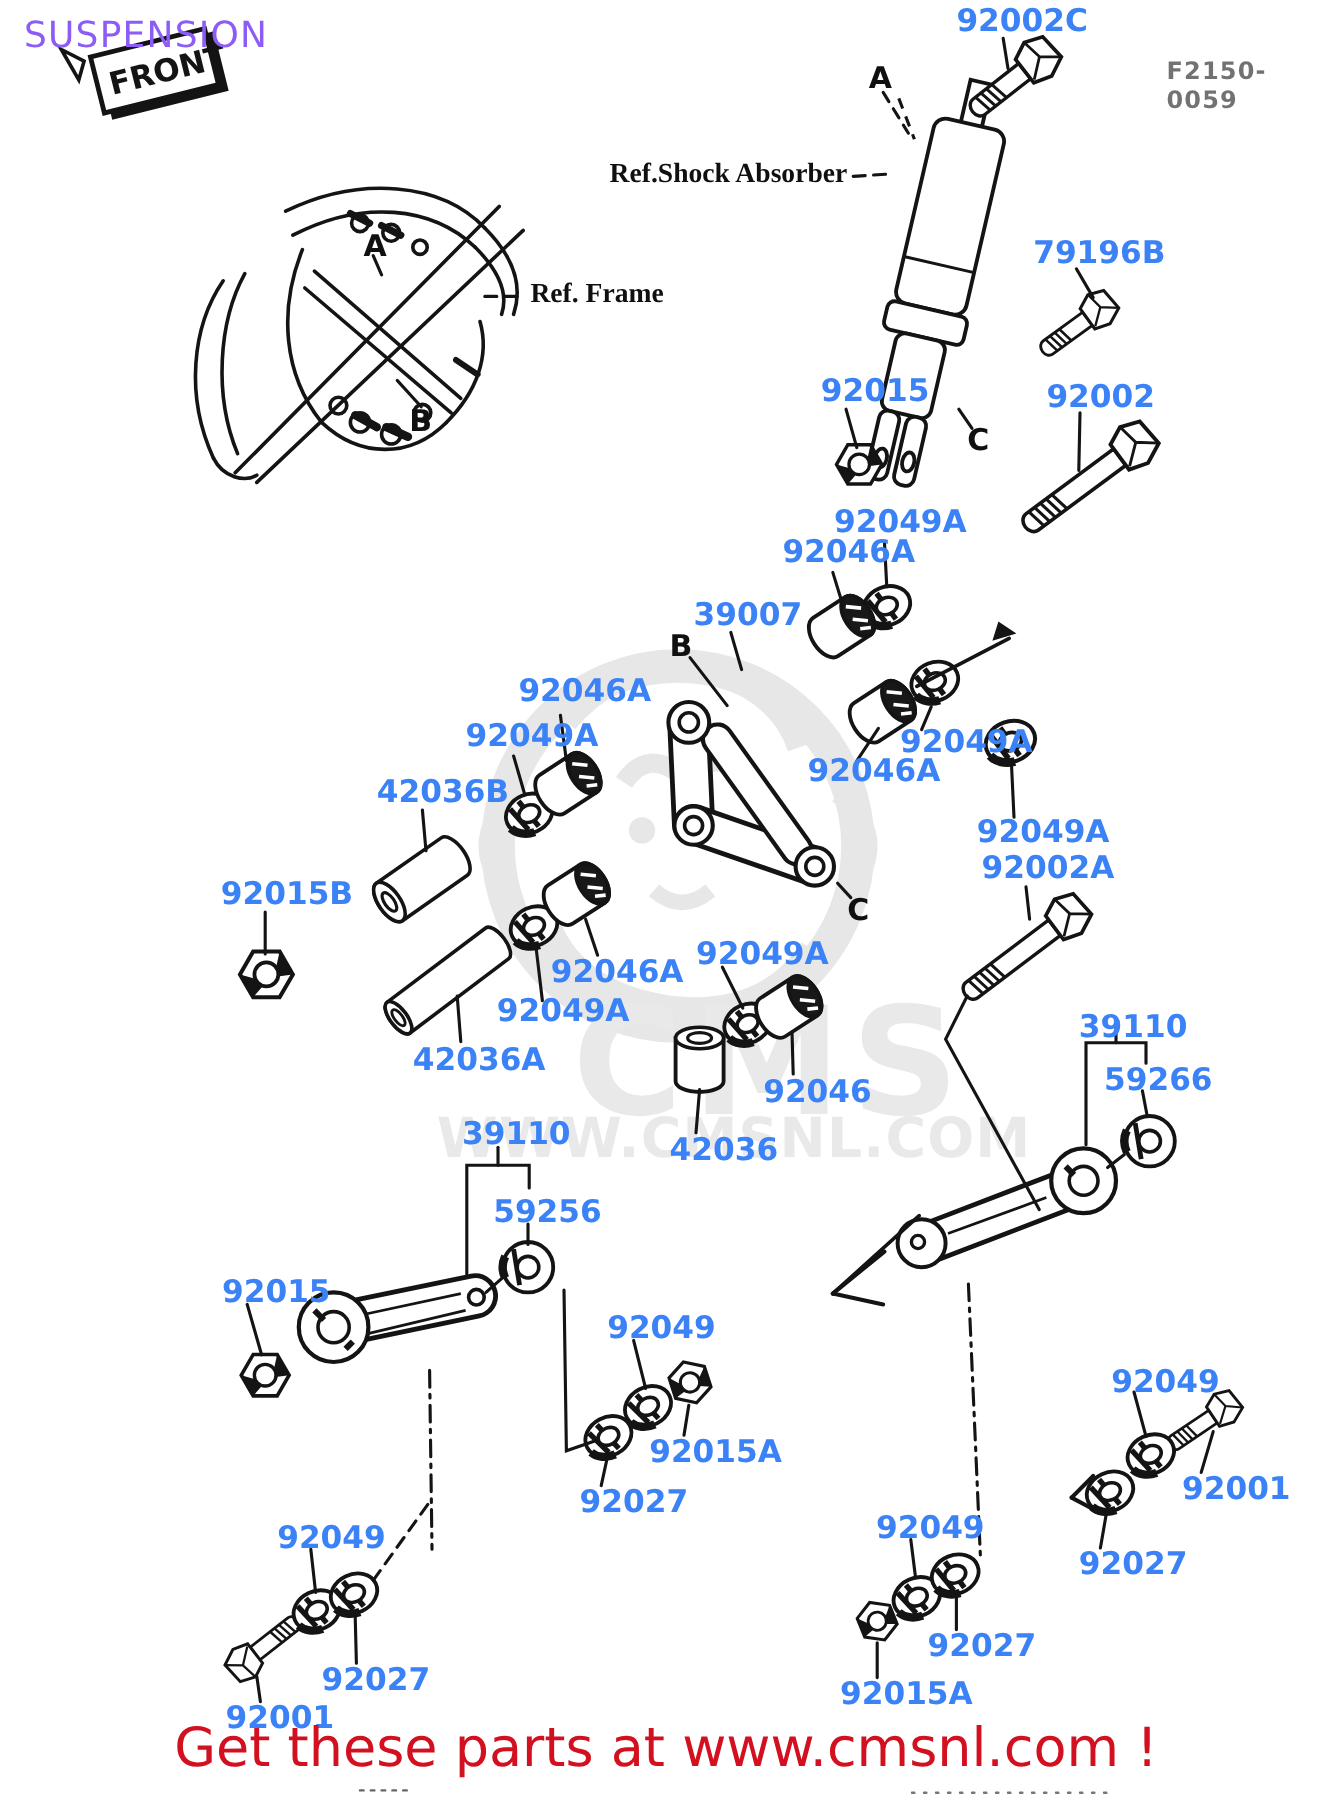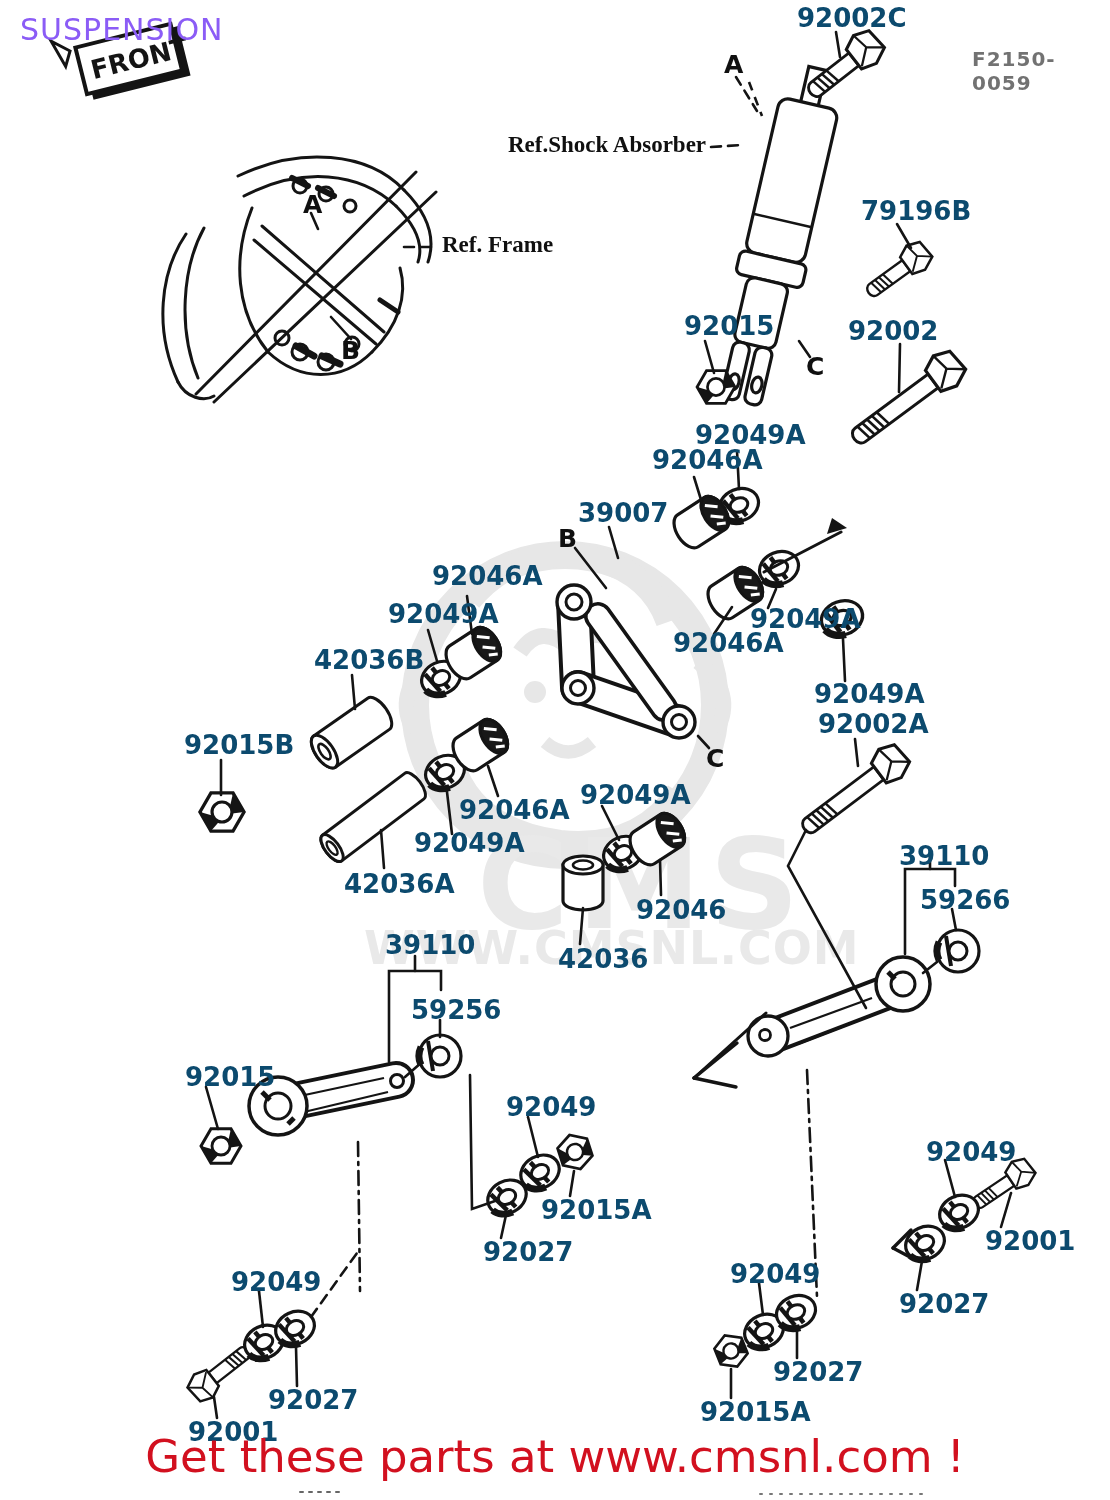--- a/index.html
+++ b/index.html
@@ -3,21 +3,21 @@
 <meta charset="utf-8">
 <style>
   html,body{margin:0;padding:0;background:#fff;}
   .stage{position:relative;width:1110px;height:1500px;background:#fff;overflow:hidden;
          font-family:"DejaVu Sans",sans-serif;}
   svg{position:absolute;left:0;top:0;}
   .page-title{position:absolute;left:20px;top:12px;font-size:30px;letter-spacing:1px;
               color:#8b5cf6;font-weight:400;}
   .fiche-code{position:absolute;left:972px;top:7px;font-size:20px;font-weight:bold;
               color:#3c3c3c;opacity:.72;letter-spacing:1px;margin-top:40px;}
-  .lbl{position:absolute;font-size:26px;font-weight:bold;color:#0c4a6e;white-space:nowrap;
+  .lbl{position:absolute;font-size:26px;font-weight:bold;color:#3b82f6;white-space:nowrap;
        line-height:1;}
   .ref{position:absolute;font-size:23px;font-weight:bold;color:#101010;white-space:nowrap;font-family:Liberation Serif, serif;}
   .mk{position:absolute;font-size:25px;font-weight:bold;color:#101010;}
   .footer-cta{position:absolute;left:50%;top:1430px;transform:translateX(-50%);
               font-size:45px;color:#d2101f;white-space:nowrap;}
 </style>
 </head>
 <body>
 
 <div class="stage">
@@ -311,21 +311,21 @@
 
 <div class="mk" style="left:724px;top:50px">A</div>
 <div class="mk" style="left:806px;top:352px">C</div>
 <div class="mk" style="left:303px;top:190px">A</div>
 <div class="mk" style="left:341px;top:336px">B</div>
 <div class="mk" style="left:558px;top:524px">B</div>
 <div class="mk" style="left:706px;top:744px">C</div>
 
 <div class="lbl" style="left:797px;top:5px">92002C</div>
 <div class="lbl" style="left:861px;top:198px">79196B</div>
-<div class="lbl" style="left:848px;top:318px">92002</div>
+<div class="lbl" style="left:872px;top:318px">92002</div>
 <div class="lbl" style="left:684px;top:313px">92015</div>
 <div class="lbl" style="left:695px;top:422px">92049A</div>
 <div class="lbl" style="left:652px;top:447px">92046A</div>
 <div class="lbl" style="left:578px;top:500px">39007</div>
 <div class="lbl" style="left:673px;top:630px">92046A</div>
 <div class="lbl" style="left:750px;top:606px">92049A</div>
 <div class="lbl" style="left:814px;top:681px">92049A</div>
 <div class="lbl" style="left:818px;top:711px">92002A</div>
 <div class="lbl" style="left:432px;top:563px">92046A</div>
 <div class="lbl" style="left:388px;top:601px">92049A</div>

